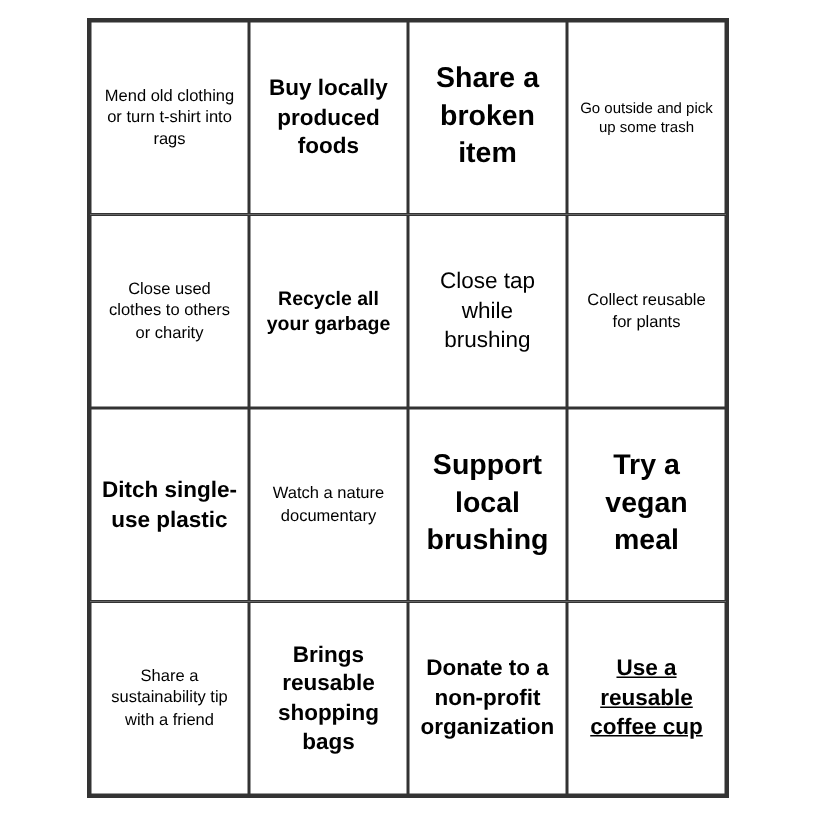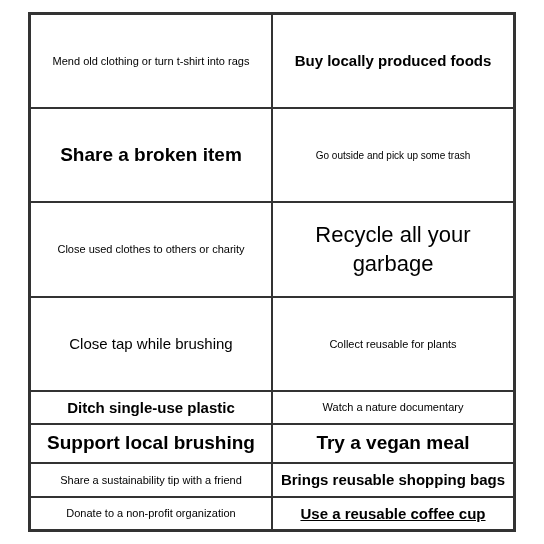--- a/index.html
+++ b/index.html
@@ -6,25 +6,25 @@
     body {
       background: #fff;
       display: flex;
       justify-content: center;
       align-items: center;
       width: 544px;
       height: 544px;
       font-family: Arial, sans-serif;
     }
     .bingo-container {
-      width: 488px;
+      width: 428px;
       height: 520px;
       border: 2px solid #333;
       display: grid;
-      grid-template-columns: repeat(2, 1fr);
+      grid-template-columns: repeat(4, 1fr);
       grid-template-rows: repeat(4, 1fr);
     }
     .cell {
       border: 1.5px solid #333;
       display: flex;
       align-items: center;
       justify-content: center;
       text-align: center;
       padding: 6px;
       cursor: default;
@@ -47,21 +47,21 @@
     <div class="cell">
       <span style="font-size: 19px; font-weight: bold;">Share a broken item</span>
     </div>
     <div class="cell">
       <span style="font-size: 10px; font-weight: normal;">Go outside and pick up some trash</span>
     </div>
     <div class="cell">
       <span style="font-size: 11px; font-weight: normal;">Close used clothes to others or charity</span>
     </div>
     <div class="cell">
-      <span style="font-size: 22px; font-weight: normal;">Recycle all your garbage</span>
+      <span style="font-size: 13px; font-weight: bold;">Recycle all your garbage</span>
     </div>
     <div class="cell">
       <span style="font-size: 15px; font-weight: normal;">Close tap while brushing</span>
     </div>
     <div class="cell">
       <span style="font-size: 11px; font-weight: normal;">Collect reusable for plants</span>
     </div>
     <div class="cell">
       <span style="font-size: 15px; font-weight: bold;">Ditch single-use plastic</span>
     </div>
@@ -74,18 +74,18 @@
     <div class="cell">
       <span style="font-size: 19px; font-weight: bold;">Try a vegan meal</span>
     </div>
     <div class="cell">
       <span style="font-size: 11px; font-weight: normal;">Share a sustainability tip with a friend</span>
     </div>
     <div class="cell">
       <span style="font-size: 15px; font-weight: bold; text-align: center;">Brings reusable shopping bags</span>
     </div>
     <div class="cell">
-      <span style="font-size: 11px; font-weight: normal;">Donate to a non-profit organization</span>
+      <span style="font-size: 15px; font-weight: bold;">Donate to a non-profit organization</span>
     </div>
     <div class="cell">
       <span style="font-size: 15px; font-weight: bold; text-decoration: underline;">Use a reusable coffee cup</span>
     </div>
   </div>
 
 </body></html>

